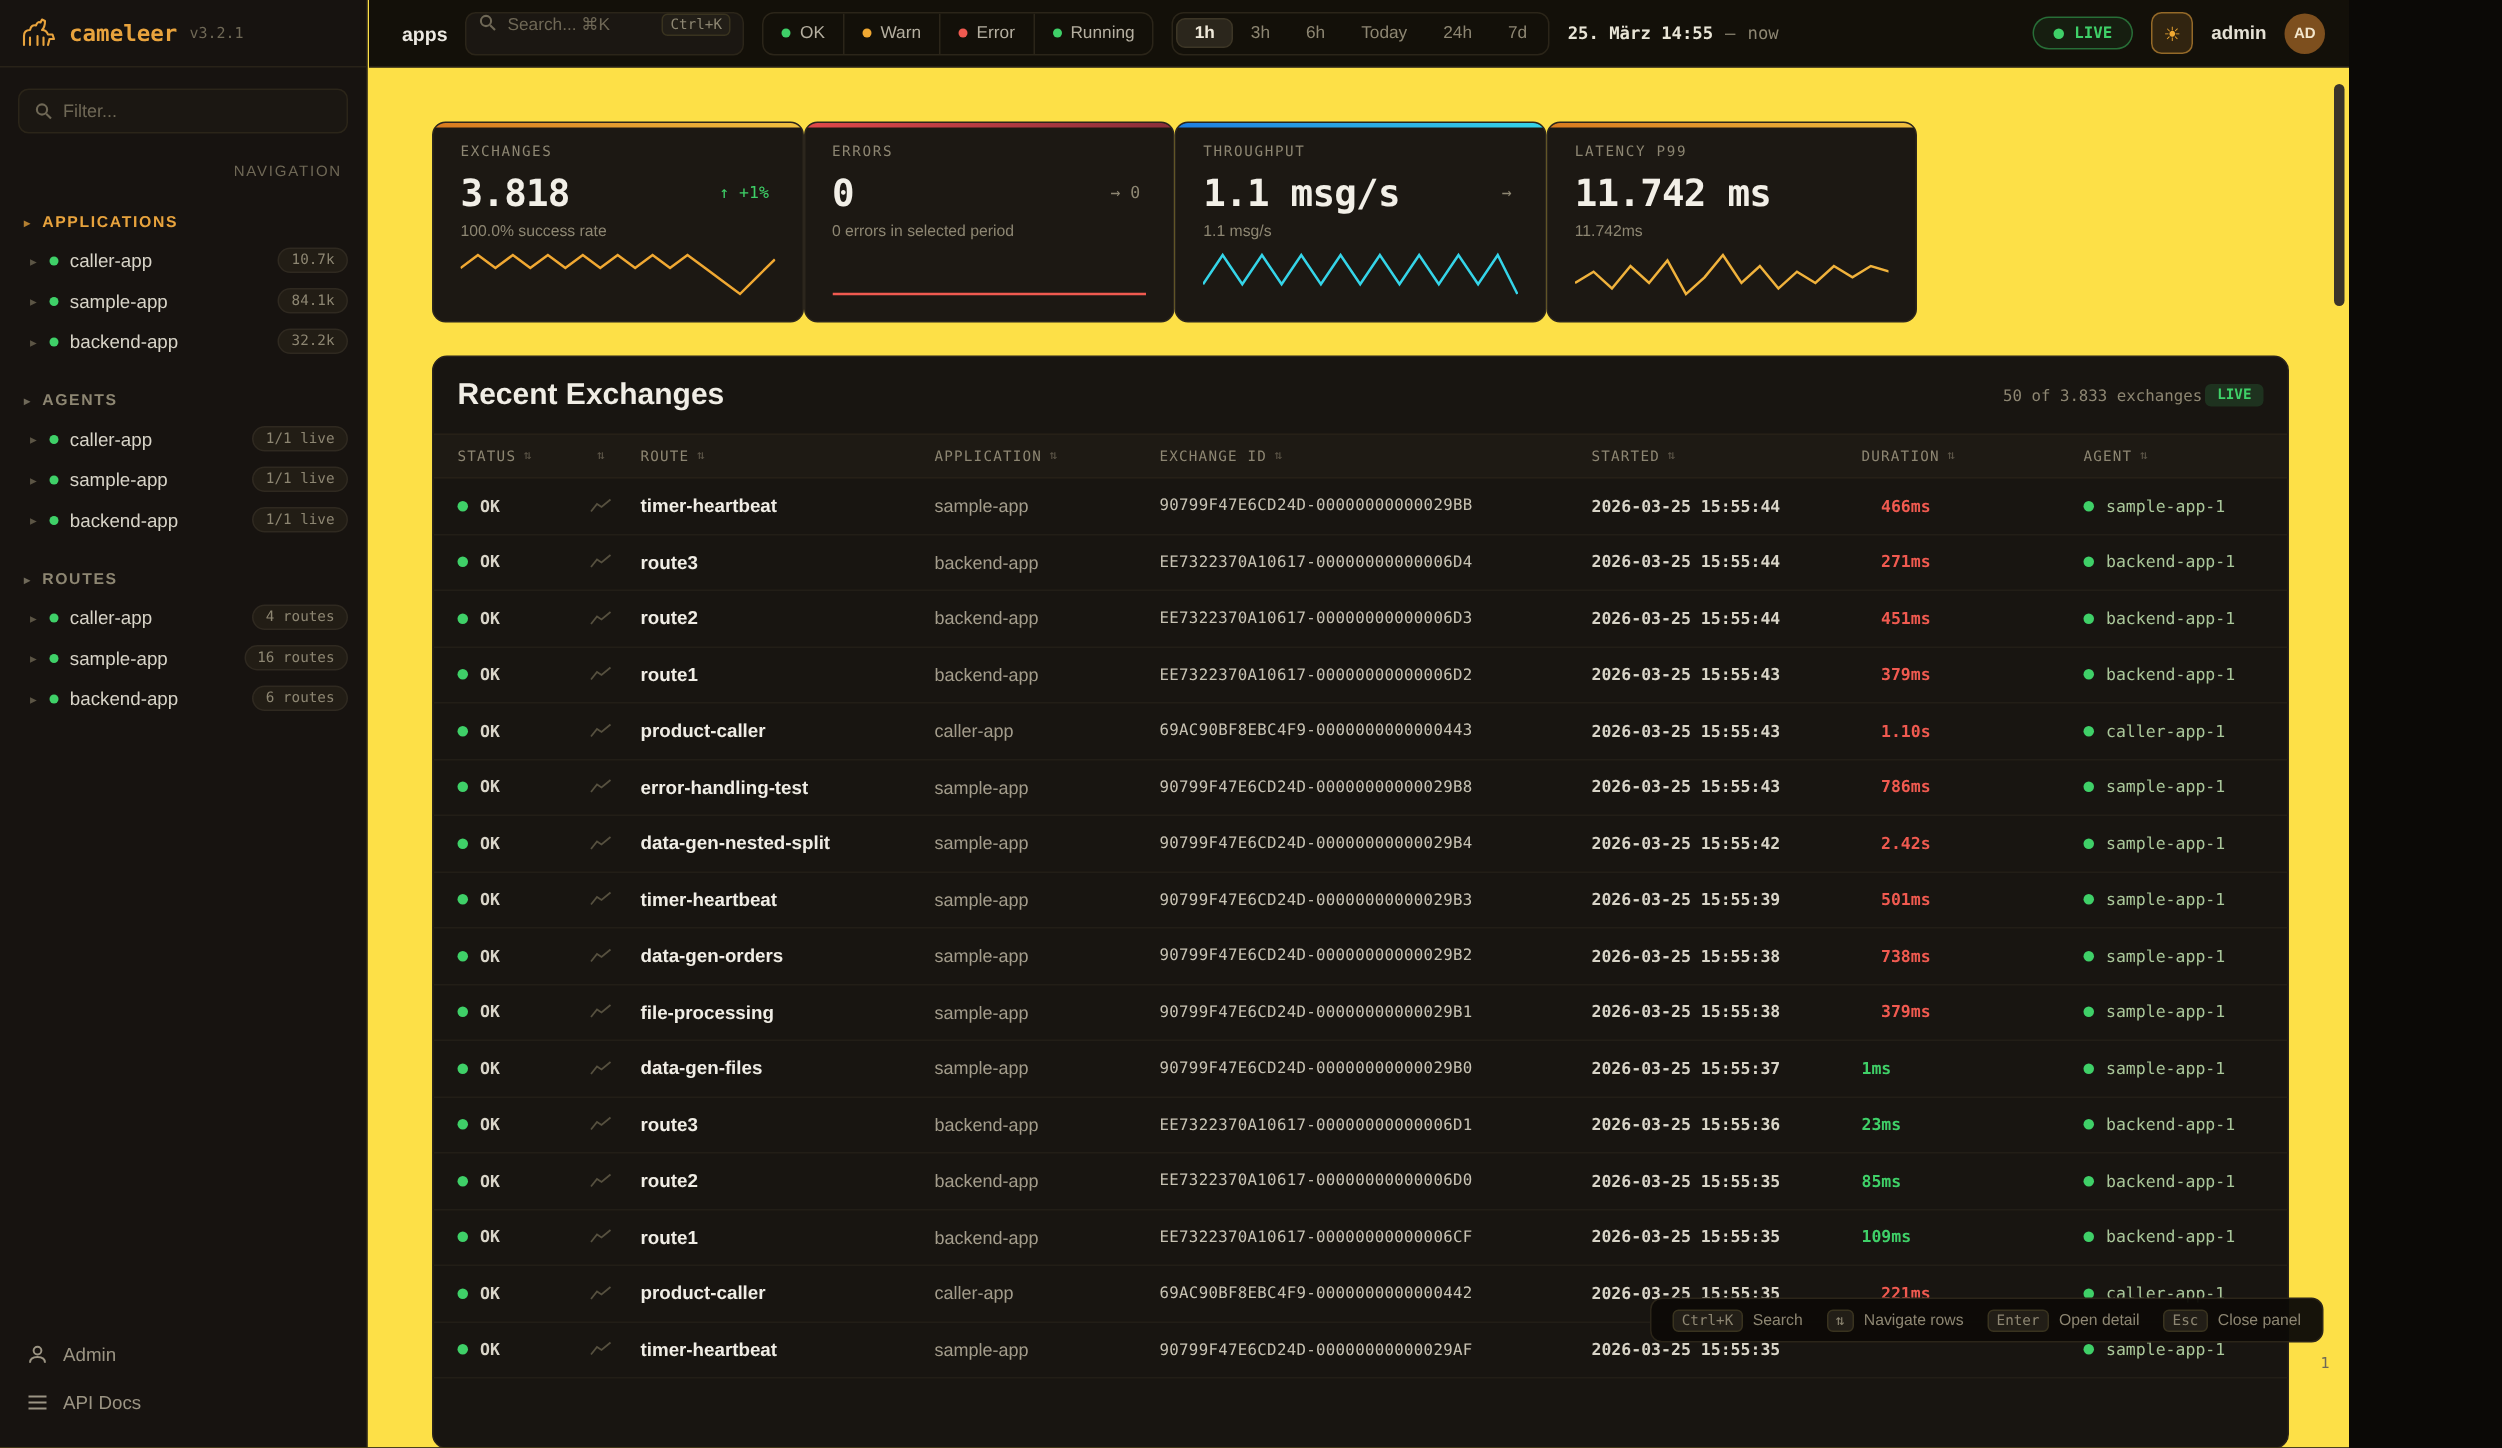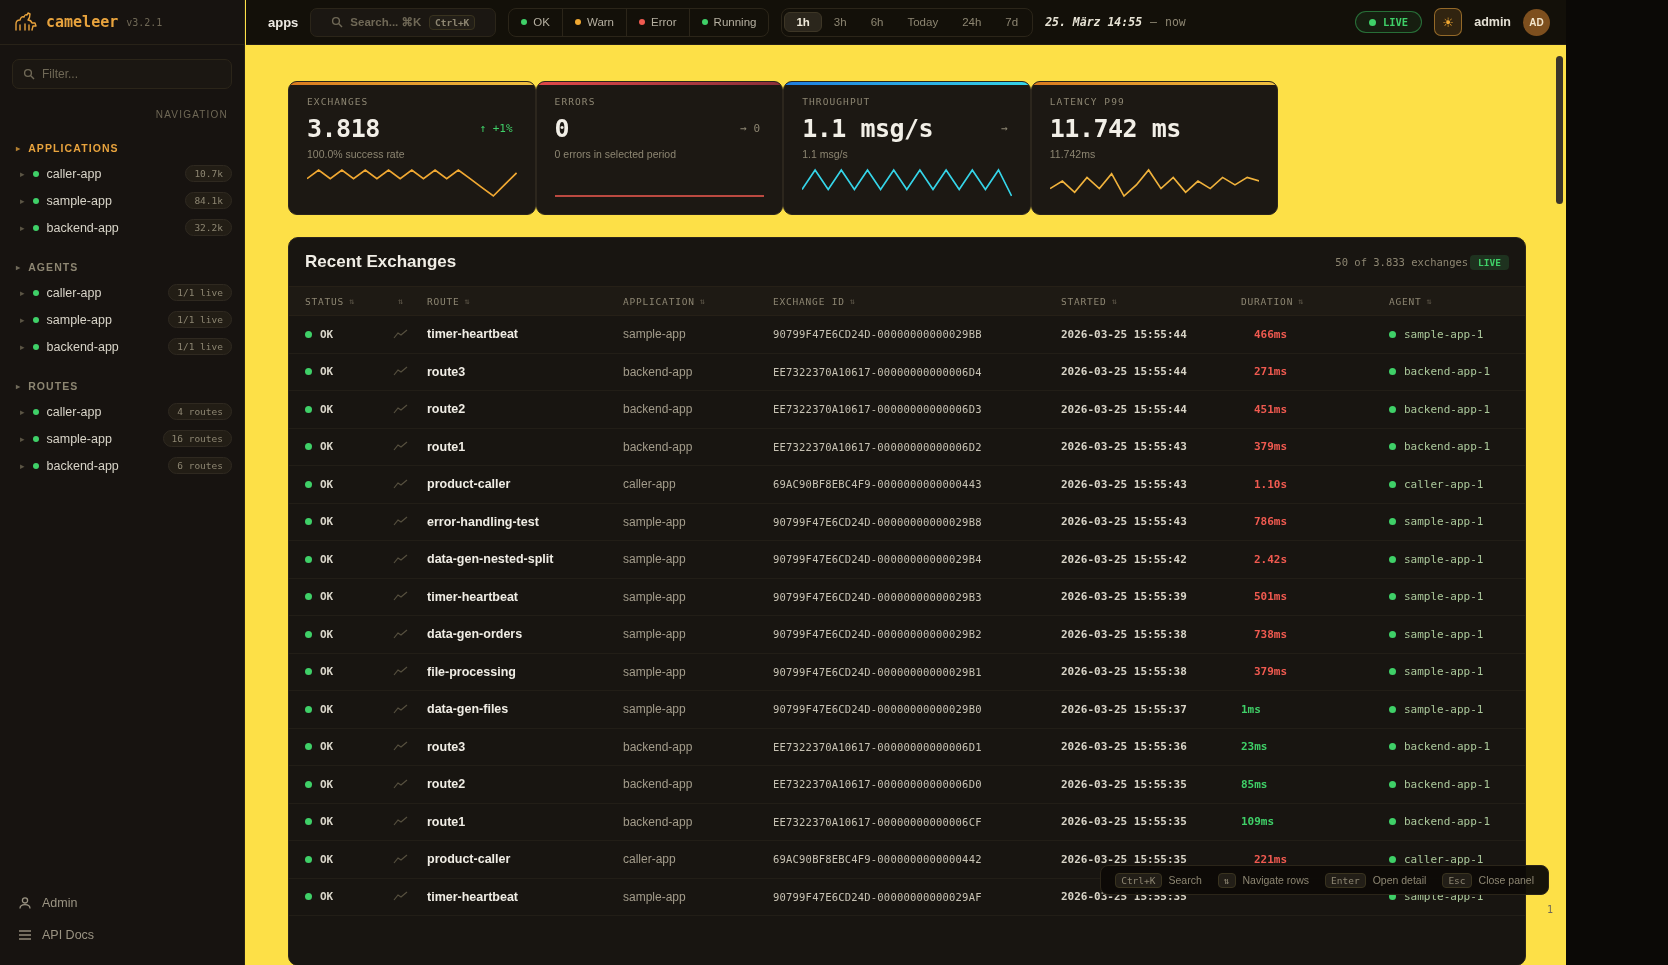--- a/index.html
+++ b/index.html
@@ -29,32 +29,32 @@
   .nav-item .chev { color:#5c5545; font-size:9px; }
   .dot { width:7px; height:7px; border-radius:50%; background:#3fd068; flex:none; }
   .nav-dot { width:6px; height:6px; }
   .nav-badge { margin-left:auto; background:#221d15; border:1px solid #2f2920; color:#8d8672; font-size:9.5px; border-radius:9px; padding:2px 8px; font-family:"DejaVu Sans Mono",monospace; white-space:nowrap; }
   .sidebar-footer { margin-top:auto; padding:8px 0 14px; }
   .foot-item { display:flex; align-items:center; gap:10px; padding:9px 18px; color:#9b9483; font-size:12.5px; }
 
   
   .topbar { position:absolute; left:246px; right:0; top:0; height:45px; border-bottom:1px solid #262017; background:#131009; display:flex; align-items:center; gap:12px; padding:0 16px 0 22px; }
   .breadcrumb { font-size:13px; font-weight:bold; color:#ece9e2; }
-  .search-box { width:186px; height:29px; background:#1b1712; border:1px solid #2b2519; border-radius:7px; display:flex; align-items:center; gap:7px; padding:0 20px; color:#6f6856; font-size:11.5px;font-weight:bold; }
+  .search-box { width:186px; height:29px; background:#1b1712; border:1px solid #2b2519; border-radius:7px; display:flex; align-items:flex-start; gap:7px; padding:0 8px; color:#6f6856; font-size:11.5px; }
   .search-box .ph { flex:1; white-space:nowrap; overflow:hidden; }
   .kbd { background:#221e17; border:1px solid #39331f; border-radius:4px; padding:1px 5px; font-size:9.5px; color:#8d8672; font-family:"DejaVu Sans Mono",monospace; white-space:nowrap; }
   .pill-group { display:flex; border:1px solid #2b2519; border-radius:8px; overflow:hidden; height:29px; }
   .pill { display:flex; align-items:center; gap:6px; padding:0 12px; font-size:11.5px; color:#b5afa0; border-left:1px solid #2b2519; }
   .pill:first-child { border-left:none; }
   .pill .dot { width:6px; height:6px; }
   .range-group { display:flex; align-items:center; border:1px solid #2b2519; border-radius:8px; padding:2px; height:29px; }
   .trange { padding:3px 11px; font-size:11.5px; color:#8d8672; border-radius:6px; border:1px solid transparent; cursor:default; }
   .trange.active { background:#2b261c; border-color:#3d3626; color:#efe9da; font-weight:bold; }
   .date-range { display:flex; align-items:center; gap:8px; font-size:11.5px; font-family:"DejaVu Sans Mono",monospace; }
-  .date-start { color:#e8e4d6; font-weight:bold;font-style:italic; }
+  .date-start { color:#e8e4d6; font-weight:bold; }
   .date-sep, .date-end { color:#8d8672; }
   .top-right { margin-left:auto; display:flex; align-items:center; gap:12px; }
   .live-badge { display:flex; align-items:center; gap:7px; border:1px solid rgba(63,208,104,.45); background:rgba(63,208,104,.08); color:#3fd068; border-radius:999px; padding:4px 13px; font-size:10.5px; font-weight:bold; font-family:"DejaVu Sans Mono",monospace; }
   .theme-btn { width:28px; height:28px; border-radius:7px; background:rgba(232,163,61,.14); border:1px solid rgba(232,163,61,.55); color:#f0a832; display:flex; align-items:center; justify-content:center; font-size:13px; }
   .username { font-size:12.5px; font-weight:bold; color:#e4e0d4; }
   .avatar { width:27px; height:27px; border-radius:50%; background:#7d4f1e; color:#f3e6cc; display:flex; align-items:center; justify-content:center; font-size:10px; font-weight:bold; }
 
   
   .main { position:absolute; left:246px; top:45px; right:0; bottom:0; padding:36px 40px 0 42px; overflow:hidden; }
 
@@ -64,21 +64,21 @@
   .stat-title { font-size:9.5px; letter-spacing:1.1px; color:#8d8672; }
   .stat-main { display:flex; align-items:center; margin-top:7px; }
   .stat-value { font-size:25px; font-weight:bold; color:#f2efe7; letter-spacing:-0.5px; white-space:nowrap; }
   .stat-trend { margin-left:auto; font-size:11px; padding-right:4px; white-space:nowrap; }
   .stat-sub { margin-top:5px; font-size:10.5px; color:#8d8672; white-space:nowrap; }
   .spark { display:block; width:100%; height:34px; margin-top:5px; }
 
   
   .table-card { margin-top:22px; background:#181511; border:1px solid #2a241b; border-radius:10px; overflow:hidden; height:729px; display:flex; flex-direction:column; }
   .table-head { display:flex; align-items:center; padding:14px 16px; flex:none; }
-  .table-title { margin:0; font-size:17px; font-weight:bold; color:#f0ede5; }
+  .table-title { margin:0; font-size:20px; font-weight:bold; color:#f0ede5; }
   .table-head-right { margin-left:auto; display:flex; align-items:center; gap:2px; }
   .table-summary { font-size:10.5px; color:#8d8672; font-family:"DejaVu Sans Mono",monospace; }
   .live-sm { background:rgba(63,208,104,.16); color:#3fd068; border-radius:4px; padding:2px 8px; font-size:9.5px; font-weight:bold; font-family:"DejaVu Sans Mono",monospace; }
   .grid-row { display:grid; grid-template-columns:88px 34px 196px 150px 288px 180px 148px 1fr; align-items:center; padding:0 16px; }
   .thead { height:30px; background:#1e1a14; border-top:1px solid #262017; border-bottom:1px solid #262017; flex:none; }
   .th { display:flex; align-items:center; gap:5px; font-size:9.5px; letter-spacing:.8px; color:#8d8672; font-family:"DejaVu Sans Mono",monospace; }
   .sort-icon { font-size:8.5px; color:#5f584a; }
   .rows { flex:1; overflow:hidden; }
   .trow { height:37.5px; border-bottom:1px solid #221e17; }
   .status-cell { display:flex; align-items:center; gap:8px; }

